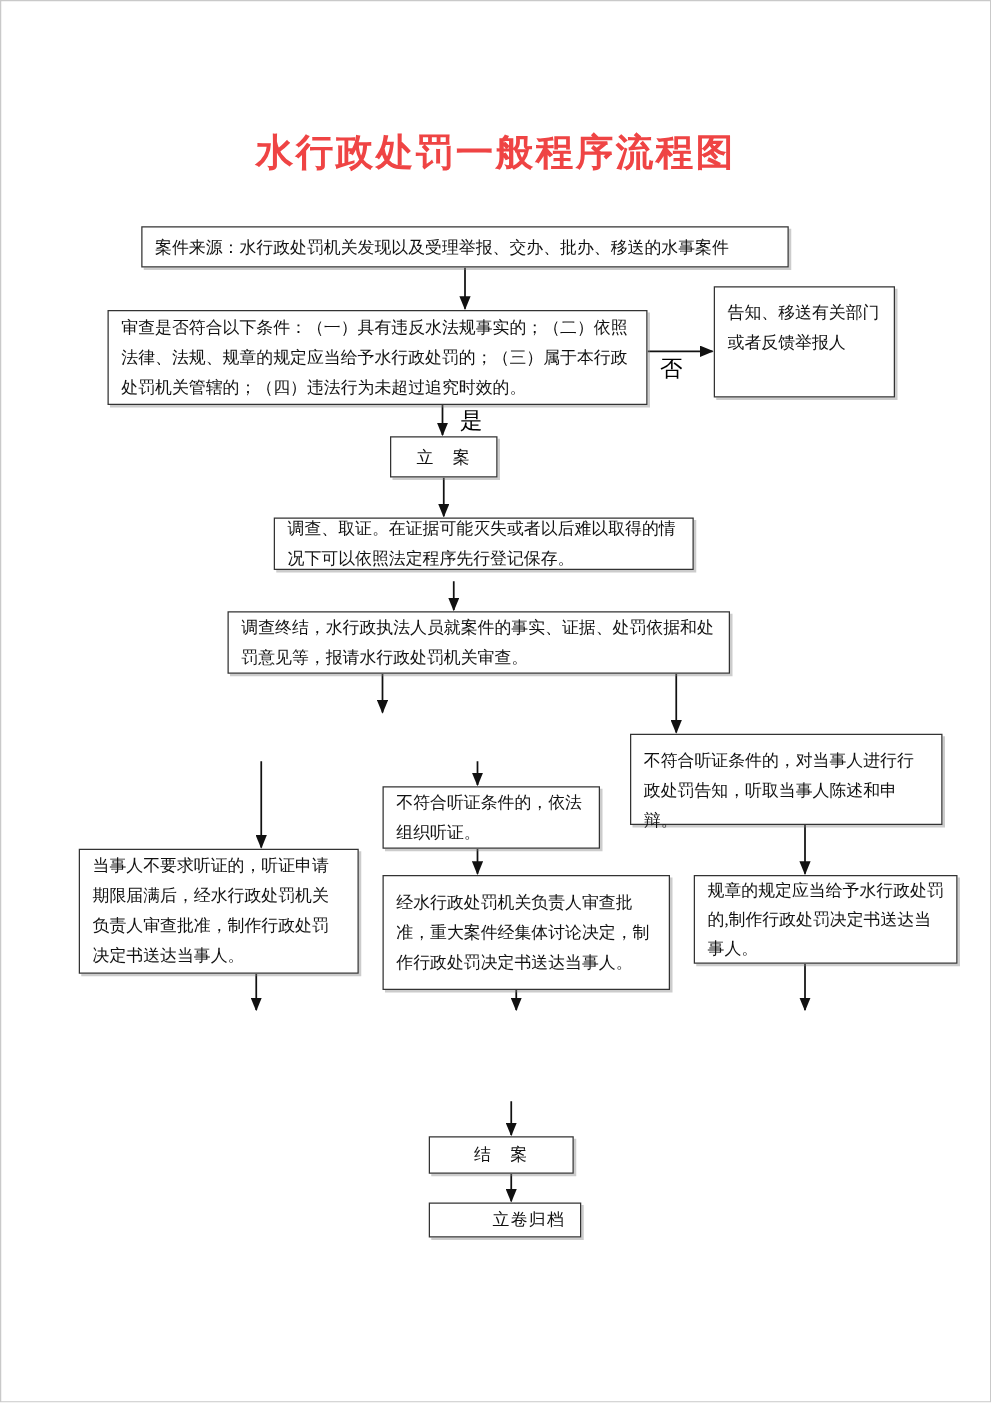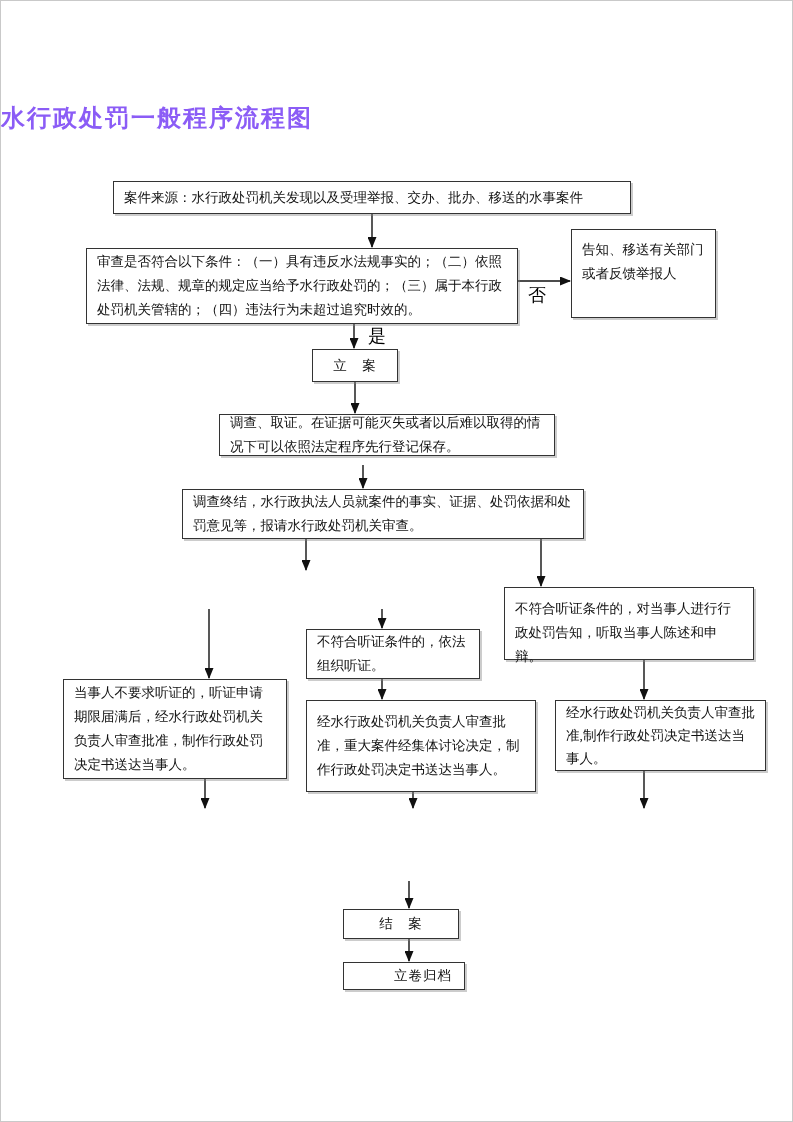--- a/index.html
+++ b/index.html
@@ -8,22 +8,23 @@
     width:793px; height:1122px;
     background:#ffffff;
     border:1px solid #c9c9c9;
     box-sizing:border-box;
     font-family:"Liberation Serif","DejaVu Serif",serif;
     color:#111111;
     overflow:hidden;
   }
   .title {
     position:absolute; top:101px; left:0; width:100%;
-    font-size:24px; font-weight:bold; letter-spacing:2px;
-    color:#8b5cf6;
+    text-align:center;
+    font-size:30px; font-weight:bold; letter-spacing:2px;
+    color:#ef4444;
   }
   .node {
     position:absolute;
     border:1.5px solid #333333;
     background:#ffffff;
     box-sizing:border-box;
     display:flex; align-items:center;
     font-size:13.5px; line-height:24px;
     padding:0 10px;
     box-shadow:2px 2px 0 rgba(128,128,128,0.40);
@@ -88,20 +89,20 @@
   <div class="node" id="n-source">案件来源：水行政处罚机关发现以及受理举报、交办、批办、移送的水事案件</div>
   <div class="node" id="n-review">审查是否符合以下条件：（一）具有违反水法规事实的；（二）依照法律、法规、规章的规定应当给予水行政处罚的；（三）属于本行政处罚机关管辖的；（四）违法行为未超过追究时效的。</div>
   <div class="node top" id="n-notify">告知、移送有关部门或者反馈举报人</div>
   <div class="node center" id="n-filecase">立　案</div>
   <div class="node" id="n-investigate">调查、取证。在证据可能灭失或者以后难以取得的情况下可以依照法定程序先行登记保存。</div>
   <div class="node" id="n-conclude">调查终结，水行政执法人员就案件的事实、证据、处罚依据和处罚意见等，报请水行政处罚机关审查。</div>
   <div class="node top" id="n-ineligible">不符合听证条件的，对当事人进行行政处罚告知，听取当事人陈述和申辩。</div>
   <div class="node" id="n-requested">不符合听证条件的，依法组织听证。</div>
   <div class="node" id="n-notrequested">当事人不要求听证的，听证申请期限届满后，经水行政处罚机关负责人审查批准，制作行政处罚决定书送达当事人。</div>
   <div class="node" id="n-collective">经水行政处罚机关负责人审查批准，重大案件经集体讨论决定，制作行政处罚决定书送达当事人。</div>
-  <div class="node" id="n-direct">经水行政处罚机关负责人审查批准,制作行政处罚决定书送达当事人。</div>
+  <div class="node" id="n-direct">规章的规定应当给予水行政处罚的,制作行政处罚决定书送达当事人。</div>
   <div class="node center" id="n-close">结　案</div>
   <div class="node center" id="n-archive">立卷归档</div>
 
   <div class="lbl" id="lbl-no">否</div>
   <div class="lbl" id="lbl-yes">是</div>
 
 </div>
 
 </body></html>

